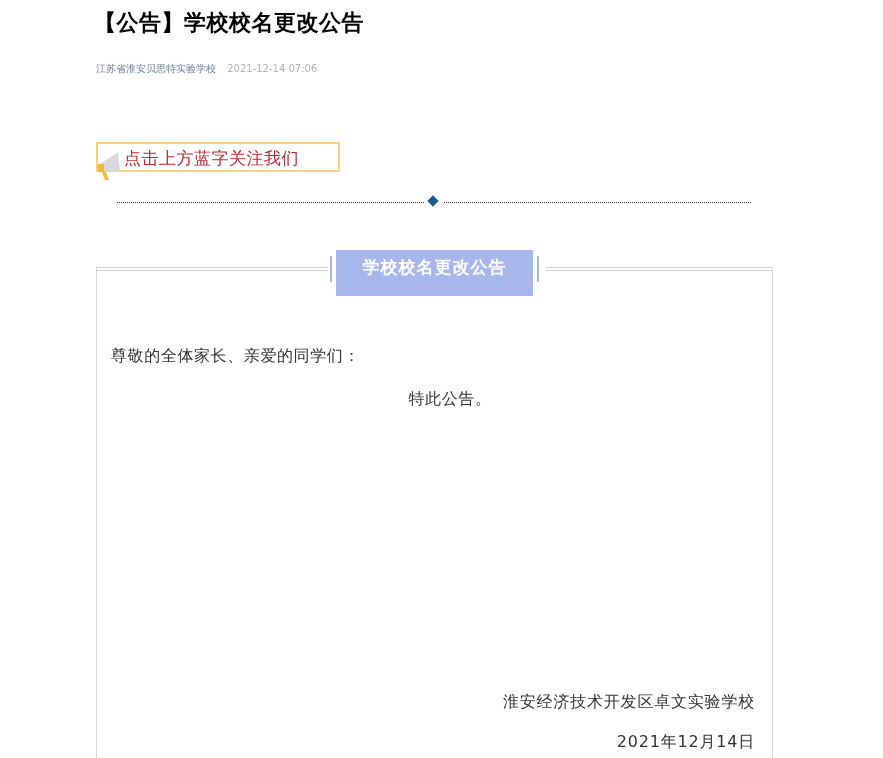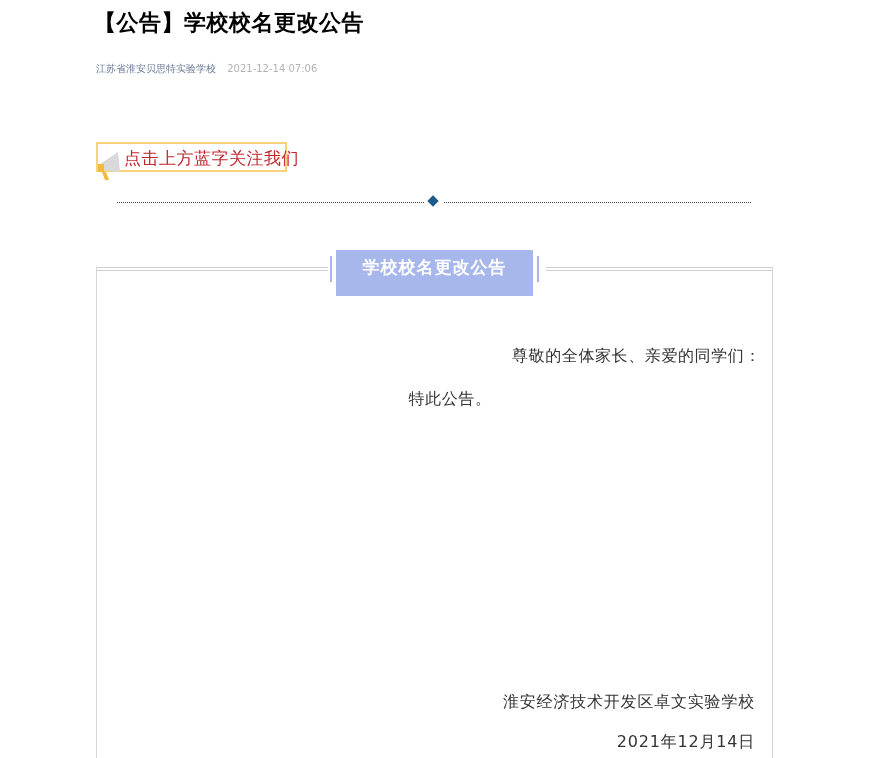--- a/index.html
+++ b/index.html
@@ -39,21 +39,21 @@
     }
     .meta .date {
       color: #b2b2b2;
       margin-left: 8px;
     }
 
     .follow-box {
       position: absolute;
       left: 96px;
       top: 142px;
-      width: 191px;
+      width: 244px;
       height: 30px;
       border: 2px dashed #e8431e;
       outline: 2px solid #f8d27a;
       outline-offset: -2px;
       box-sizing: border-box;
       background: #fff;
     }
     .follow-box .text {
       position: absolute;
       left: 26px;
@@ -161,21 +161,21 @@
       color: #333333;
       line-height: 35px;
       letter-spacing: 0.6px;
     }
     .body-text p {
       margin: 0;
     }
     .body-text .indent {
       text-indent: 28px;
     }
-    .greeting { margin-bottom: 8px !important; text-align: right; }
+    .greeting { margin-bottom: 8px !important; }
     .closing { margin-top: 0; text-align: center; }
 
     .signature {
       position: absolute;
       right: 128px;
       top: 682px;
       text-align: right;
       font-size: 16px;
       color: #333333;
       line-height: 40px;

